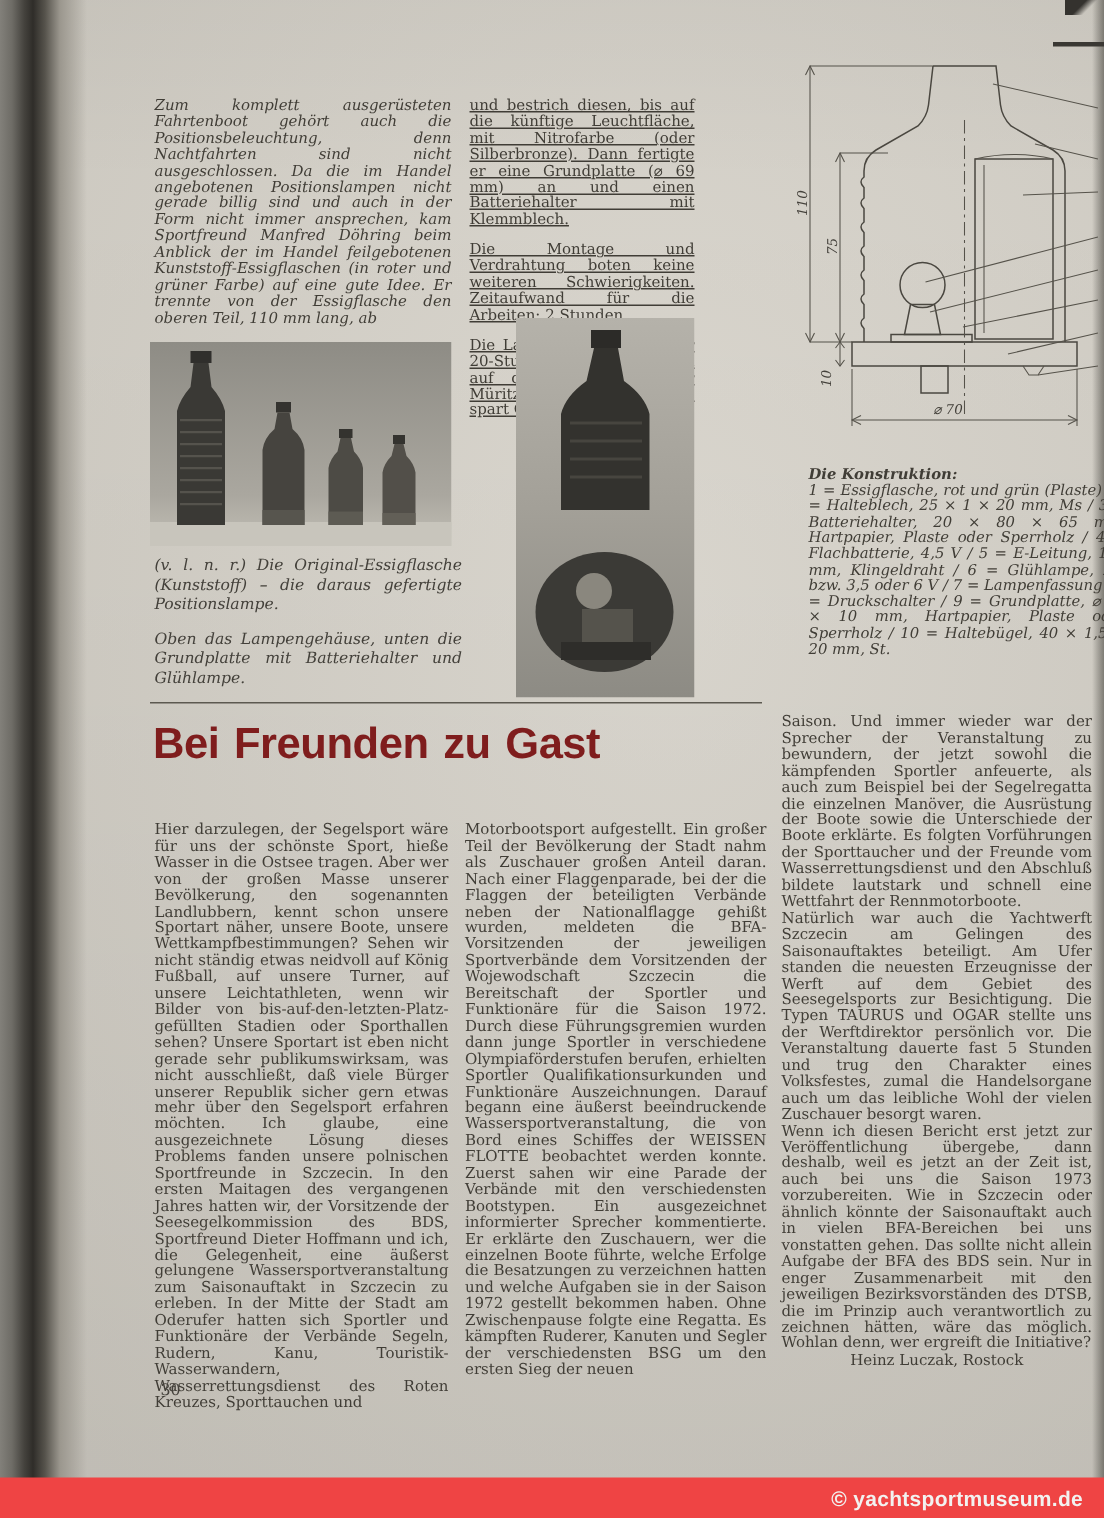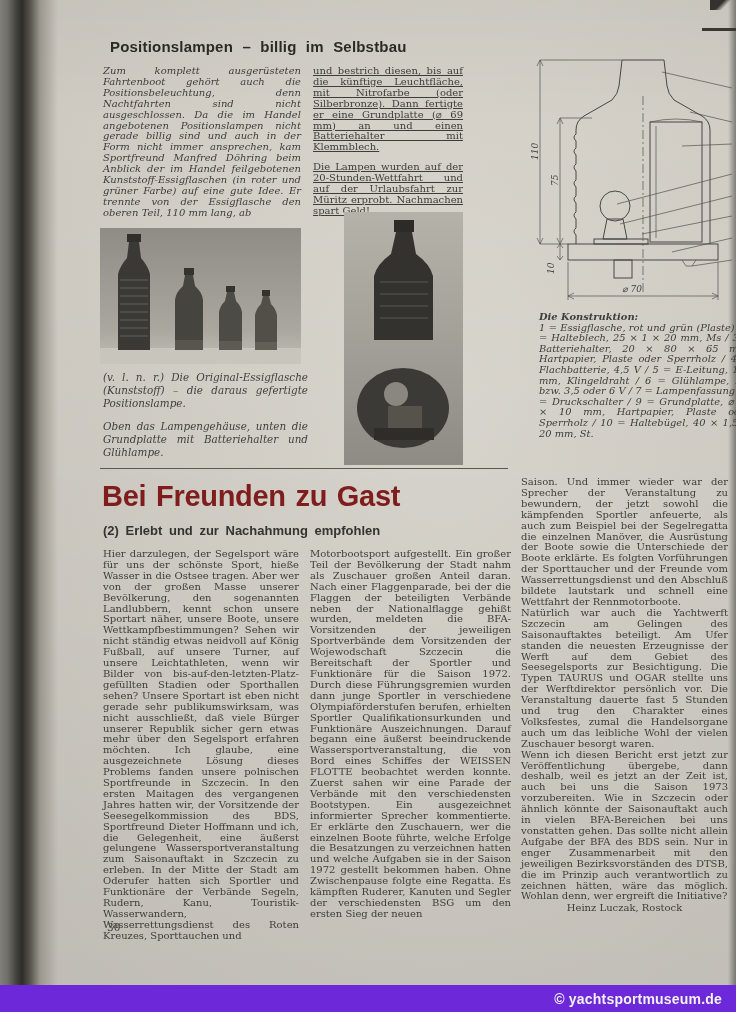--- a/index.html
+++ b/index.html
@@ -24,21 +24,21 @@
     background:linear-gradient(to left,rgba(60,58,52,0.55),rgba(60,58,52,0));
   }
   .corner-mark{
     position:absolute;right:0;top:0;width:26px;height:10px;
     background:linear-gradient(135deg,#34322e 40%,rgba(52,50,46,0) 60%);
   }
   .corner-dash{
     position:absolute;right:0;top:28px;width:34px;height:3px;background:#3a3833;
   }
   .footer-bar{
-    position:absolute;left:0;bottom:0;width:736px;height:27px;background:#6d28d9;
+    position:absolute;left:0;bottom:0;width:736px;height:27px;background:#ef4444;
     display:flex;align-items:center;justify-content:flex-end;
   }
   .footer-bar .credit{
     font-family:"Liberation Sans", sans-serif;font-weight:bold;font-size:14px;
     color:#f2f2f0;padding-right:14px;letter-spacing:0.2px;
   }
   
   .a1-title{
     position:absolute;left:110px;top:38px;width:420px;
     font-family:"Liberation Sans", sans-serif;font-weight:bold;font-size:15px;
@@ -51,21 +51,21 @@
   .a1-col2{position:absolute;left:313px;top:66px;width:150px;}
   .a1-col2 p{margin:0 0 9px 0;text-decoration:underline;}
   .photo-bottles{position:absolute;left:100px;top:228px;width:201px;height:136px;}
   .photo-lamp{position:absolute;left:344px;top:212px;width:119px;height:253px;}
   .caption{
     position:absolute;left:103px;width:205px;
     font-style:italic;font-size:10.4px;line-height:13px;color:#43403a;text-align:justify;
   }
   .cap1{top:371px;}
   .cap2{top:420px;}
-  .drawing{position:absolute;left:522px;top:56px;width:210px;height:252px;}
+  .drawing{position:absolute;left:522px;top:40px;width:210px;height:252px;}
   .konstruktion{
     position:absolute;left:539px;top:312px;width:212px;
     font-style:italic;font-size:9.9px;line-height:10.6px;text-align:justify;color:#403d36;
   }
   .konstruktion .khead{font-weight:bold;}
   
   .rule{position:absolute;left:100px;top:468px;width:408px;height:1px;background:#5c5950;}
   .a2-title{
     position:absolute;left:102px;top:480px;width:420px;
     font-family:"Liberation Sans", sans-serif;font-weight:bold;font-size:29px;
@@ -92,26 +92,26 @@
 </head>
 <body>
 
 <div class="page">
   <div class="paper-vignette"></div>
   <div class="binding"></div>
   <div class="right-edge"></div>
   <div class="corner-mark"></div>
   <div class="corner-dash"></div>
 
-  <div class="a1-title">Positionslampen – billig im Selbstbau</div>
 
   <div class="a1-col1 bodycol">Zum komplett ausgerüsteten Fahrtenboot gehört auch die Positionsbeleuchtung, denn Nachtfahrten sind nicht ausgeschlossen. Da die im Handel angebotenen Positionslampen nicht gerade billig sind und auch in der Form nicht immer ansprechen, kam Sportfreund Manfred Döhring beim Anblick der im Handel feilgebotenen Kunststoff-Essigflaschen (in roter und grüner Farbe) auf eine gute Idee. Er trennte von der Essigflasche den oberen Teil, 110 mm lang, ab</div>
 
   <div class="a1-col2 bodycol">
     <p>und bestrich diesen, bis auf die künftige Leuchtfläche, mit Nitrofarbe (oder Silberbronze). Dann fertigte er eine Grundplatte (⌀ 69 mm) an und einen Batteriehalter mit Klemmblech.</p>
+    <p>Die Montage und Verdrahtung boten keine weiteren Schwierigkeiten. Zeitaufwand für die Arbeiten: 2 Stunden.</p>
     <p>Die Lampen wurden auf der 20-Stunden-Wettfahrt und auf der Urlaubsfahrt zur Müritz erprobt. Nachmachen spart Geld!</p>
   </div>
 
   <div class="photo-bottles">
     <svg width="201" height="136" viewBox="0 0 201 136">
       <defs>
         <linearGradient id="pbg" x1="0" y1="0" x2="0" y2="1">
           <stop offset="0" stop-color="#8e8c85"></stop>
             <stop offset="0.75" stop-color="#aaa79f"></stop>
             <stop offset="1" stop-color="#c2bfb6"></stop>
@@ -225,21 +225,20 @@
     </svg>
   </div>
 
   <div class="konstruktion">
     <span class="khead">Die Konstruktion:</span><br>
     <span>1 = Essigflasche, rot und grün (Plaste) / 2 = Halteblech, 25 × 1 × 20 mm, Ms / 3 = Batteriehalter, 20 × 80 × 65 mm, Hartpapier, Plaste oder Sperrholz / 4 = Flachbatterie, 4,5 V / 5 = E-Leitung, 150 mm, Klingeldraht / 6 = Glühlampe, 2,5 bzw. 3,5 oder 6 V / 7 = Lampenfassung / 8 = Druckschalter / 9 = Grundplatte, ⌀ 70 × 10 mm, Hartpapier, Plaste oder Sperrholz / 10 = Haltebügel, 40 × 1,5 × 20 mm, St.</span>
   </div>
 
   <div class="rule"></div>
   <div class="a2-title">Bei Freunden zu Gast</div>
-  <div class="a2-subtitle">(2) Erlebt und zur Nachahmung empfohlen</div>
 
   <div class="a2-col1 bodycol">Hier darzulegen, der Segelsport wäre für uns der schönste Sport, hieße Wasser in die Ostsee tragen. Aber wer von der großen Masse unserer Bevölkerung, den sogenannten Landlubbern, kennt schon unsere Sportart näher, unsere Boote, unsere Wettkampfbestimmungen? Sehen wir nicht ständig etwas neidvoll auf König Fußball, auf unsere Turner, auf unsere Leichtathleten, wenn wir Bilder von bis-auf-den-letzten-Platz-gefüllten Stadien oder Sporthallen sehen? Unsere Sportart ist eben nicht gerade sehr publikumswirksam, was nicht ausschließt, daß viele Bürger unserer Republik sicher gern etwas mehr über den Segelsport erfahren möchten. Ich glaube, eine ausgezeichnete Lösung dieses Problems fanden unsere polnischen Sportfreunde in Szczecin. In den ersten Maitagen des vergangenen Jahres hatten wir, der Vorsitzende der Seesegelkommission des BDS, Sportfreund Dieter Hoffmann und ich, die Gelegenheit, eine äußerst gelungene Wassersportveranstaltung zum Saisonauftakt in Szczecin zu erleben. In der Mitte der Stadt am Oderufer hatten sich Sportler und Funktionäre der Verbände Segeln, Rudern, Kanu, Touristik-Wasserwandern, Wasserrettungsdienst des Roten Kreuzes, Sporttauchen und</div>
   <div class="a2-col2 bodycol">Motorbootsport aufgestellt. Ein großer Teil der Bevölkerung der Stadt nahm als Zuschauer großen Anteil daran. Nach einer Flaggenparade, bei der die Flaggen der beteiligten Verbände neben der Nationalflagge gehißt wurden, meldeten die BFA-Vorsitzenden der jeweiligen Sportverbände dem Vorsitzenden der Wojewodschaft Szczecin die Bereitschaft der Sportler und Funktionäre für die Saison 1972. Durch diese Führungsgremien wurden dann junge Sportler in verschiedene Olympiaförderstufen berufen, erhielten Sportler Qualifikationsurkunden und Funktionäre Auszeichnungen. Darauf begann eine äußerst beeindruckende Wassersportveranstaltung, die von Bord eines Schiffes der WEISSEN FLOTTE beobachtet werden konnte. Zuerst sahen wir eine Parade der Verbände mit den verschiedensten Bootstypen. Ein ausgezeichnet informierter Sprecher kommentierte. Er erklärte den Zuschauern, wer die einzelnen Boote führte, welche Erfolge die Besatzungen zu verzeichnen hatten und welche Aufgaben sie in der Saison 1972 gestellt bekommen haben. Ohne Zwischenpause folgte eine Regatta. Es kämpften Ruderer, Kanuten und Segler der verschiedensten BSG um den ersten Sieg der neuen</div>
 
   <div class="a2-col3 bodycol">
     <p>Saison. Und immer wieder war der Sprecher der Veranstaltung zu bewundern, der jetzt sowohl die kämpfenden Sportler anfeuerte, als auch zum Beispiel bei der Segelregatta die einzelnen Manöver, die Ausrüstung der Boote sowie die Unterschiede der Boote erklärte. Es folgten Vorführungen der Sporttaucher und der Freunde vom Wasserrettungsdienst und den Abschluß bildete lautstark und schnell eine Wettfahrt der Rennmotorboote.</p>
     <p>Natürlich war auch die Yachtwerft Szczecin am Gelingen des Saisonauftaktes beteiligt. Am Ufer standen die neuesten Erzeugnisse der Werft auf dem Gebiet des Seesegelsports zur Besichtigung. Die Typen TAURUS und OGAR stellte uns der Werftdirektor persönlich vor. Die Veranstaltung dauerte fast 5 Stunden und trug den Charakter eines Volksfestes, zumal die Handelsorgane auch um das leibliche Wohl der vielen Zuschauer besorgt waren.</p>
     <p>Wenn ich diesen Bericht erst jetzt zur Veröffentlichung übergebe, dann deshalb, weil es jetzt an der Zeit ist, auch bei uns die Saison 1973 vorzubereiten. Wie in Szczecin oder ähnlich könnte der Saisonauftakt auch in vielen BFA-Bereichen bei uns vonstatten gehen. Das sollte nicht allein Aufgabe der BFA des BDS sein. Nur in enger Zusammenarbeit mit den jeweiligen Bezirksvorständen des DTSB, die im Prinzip auch verantwortlich zu zeichnen hätten, wäre das möglich. Wohlan denn, wer ergreift die Initiative?</p>
     <span class="byline">Heinz Luczak, Rostock</span>
   </div>

